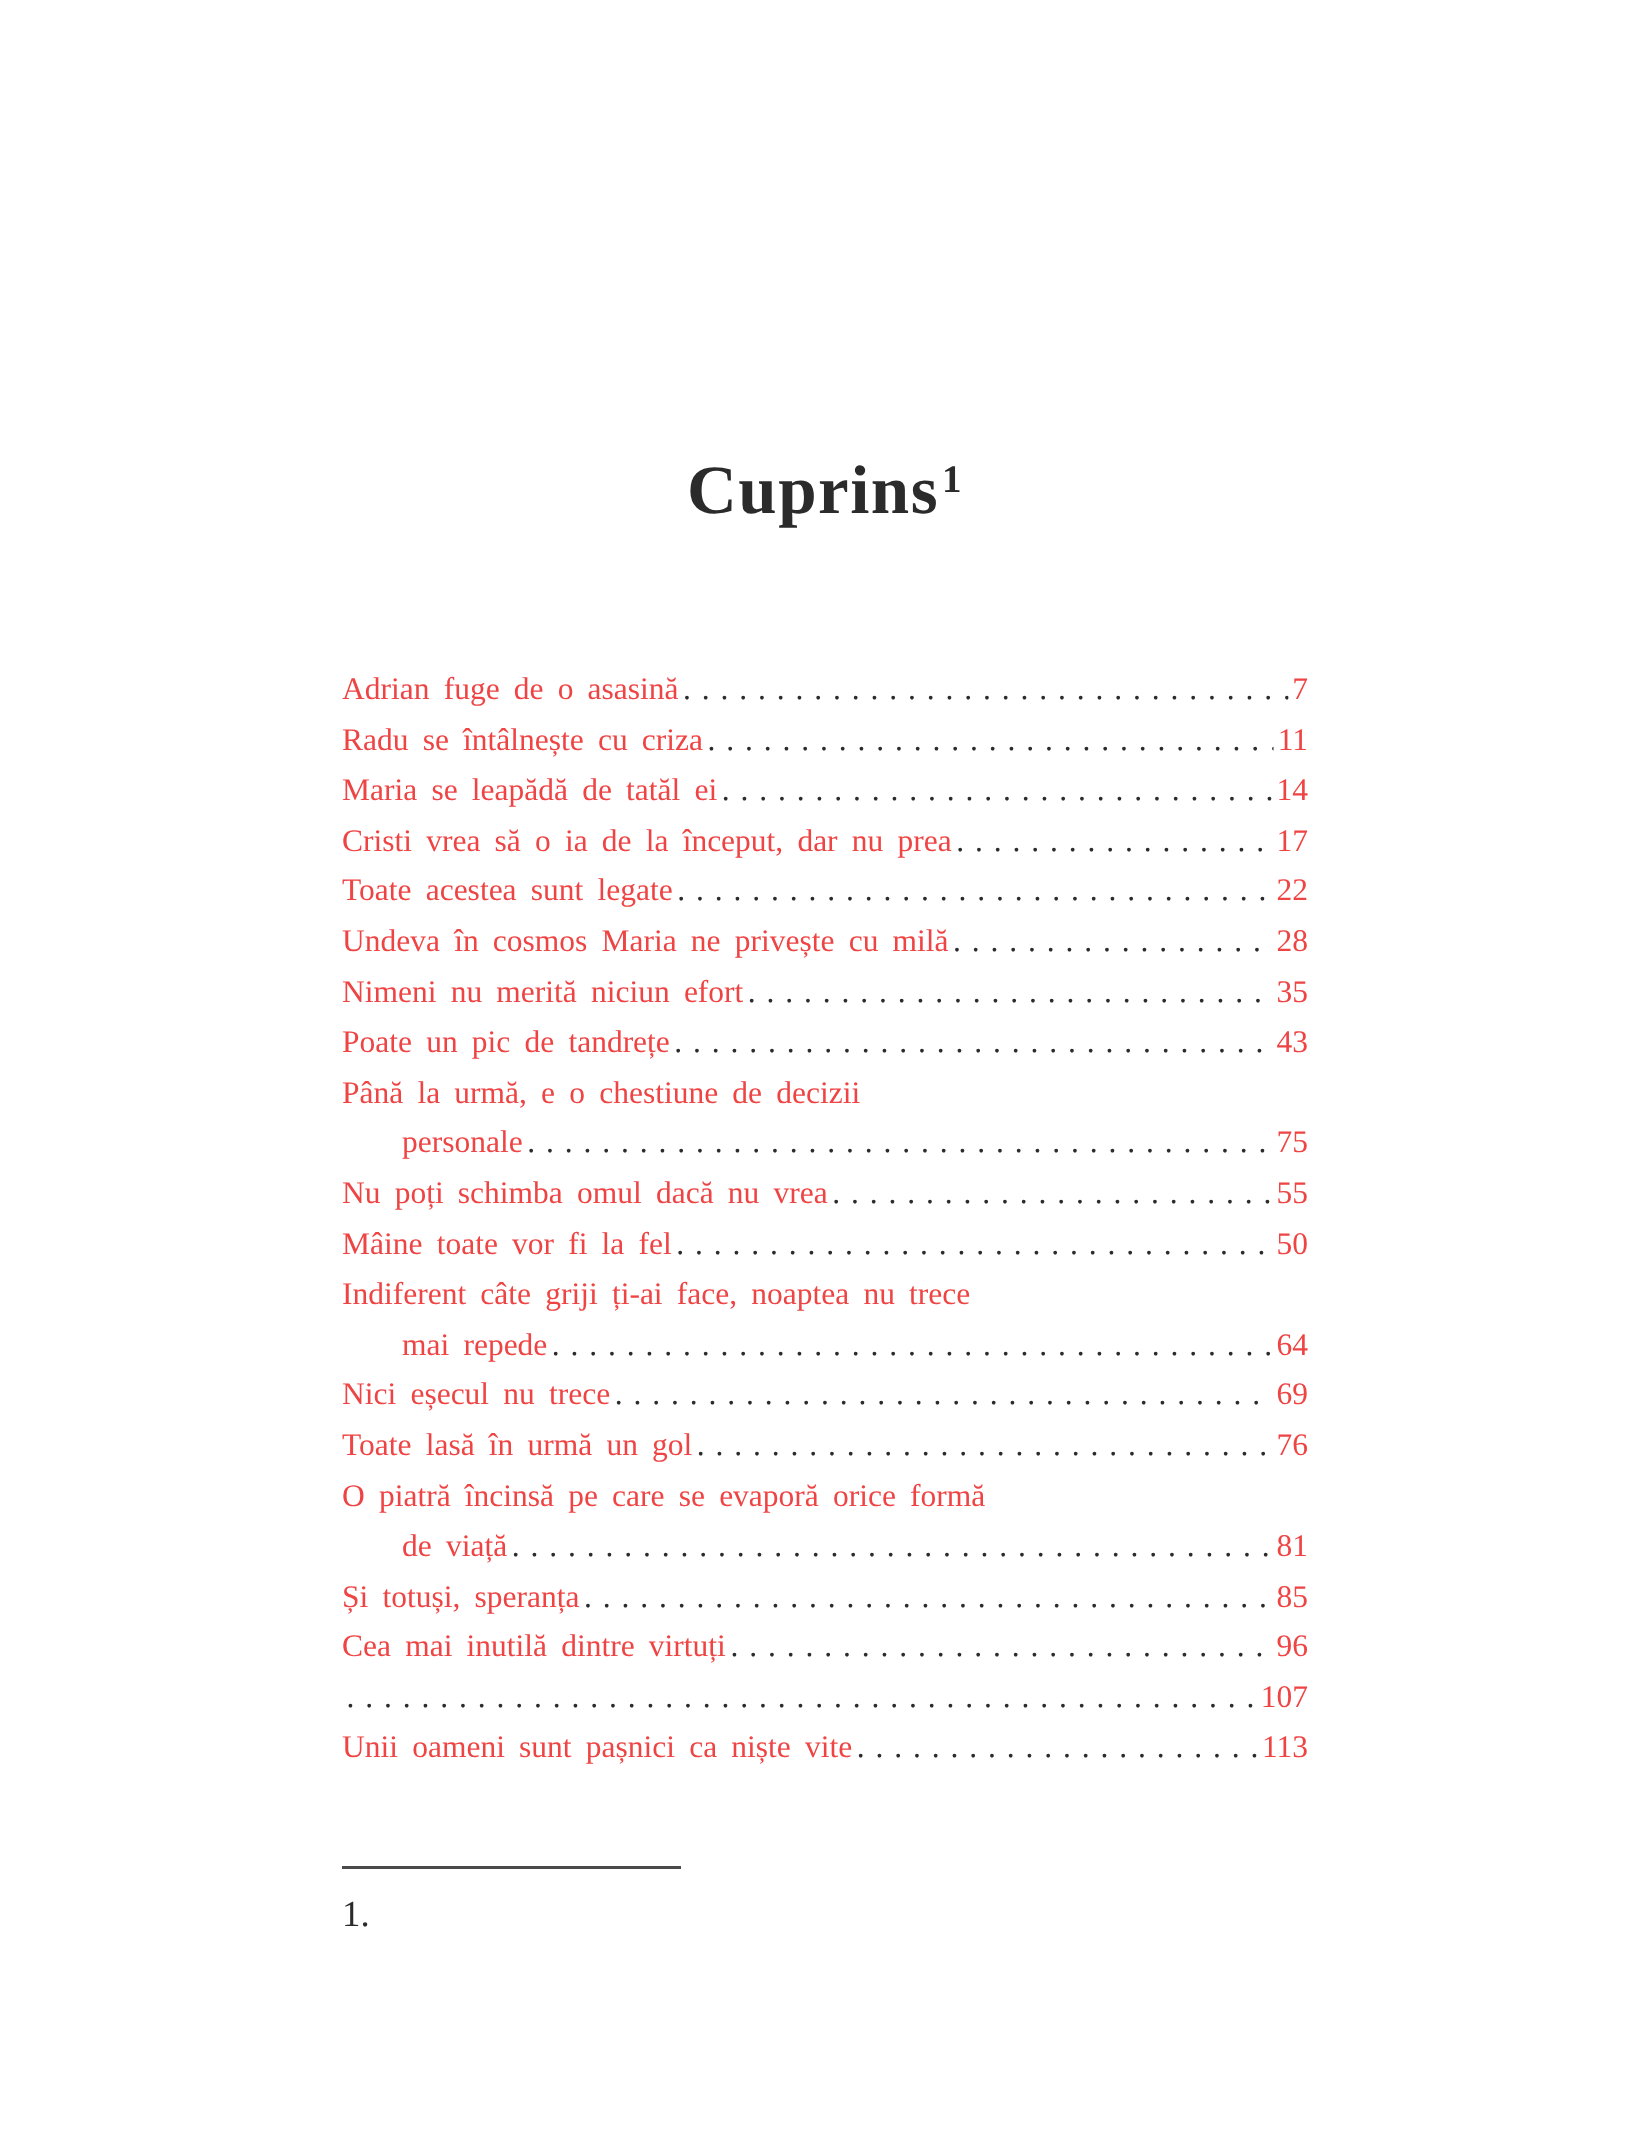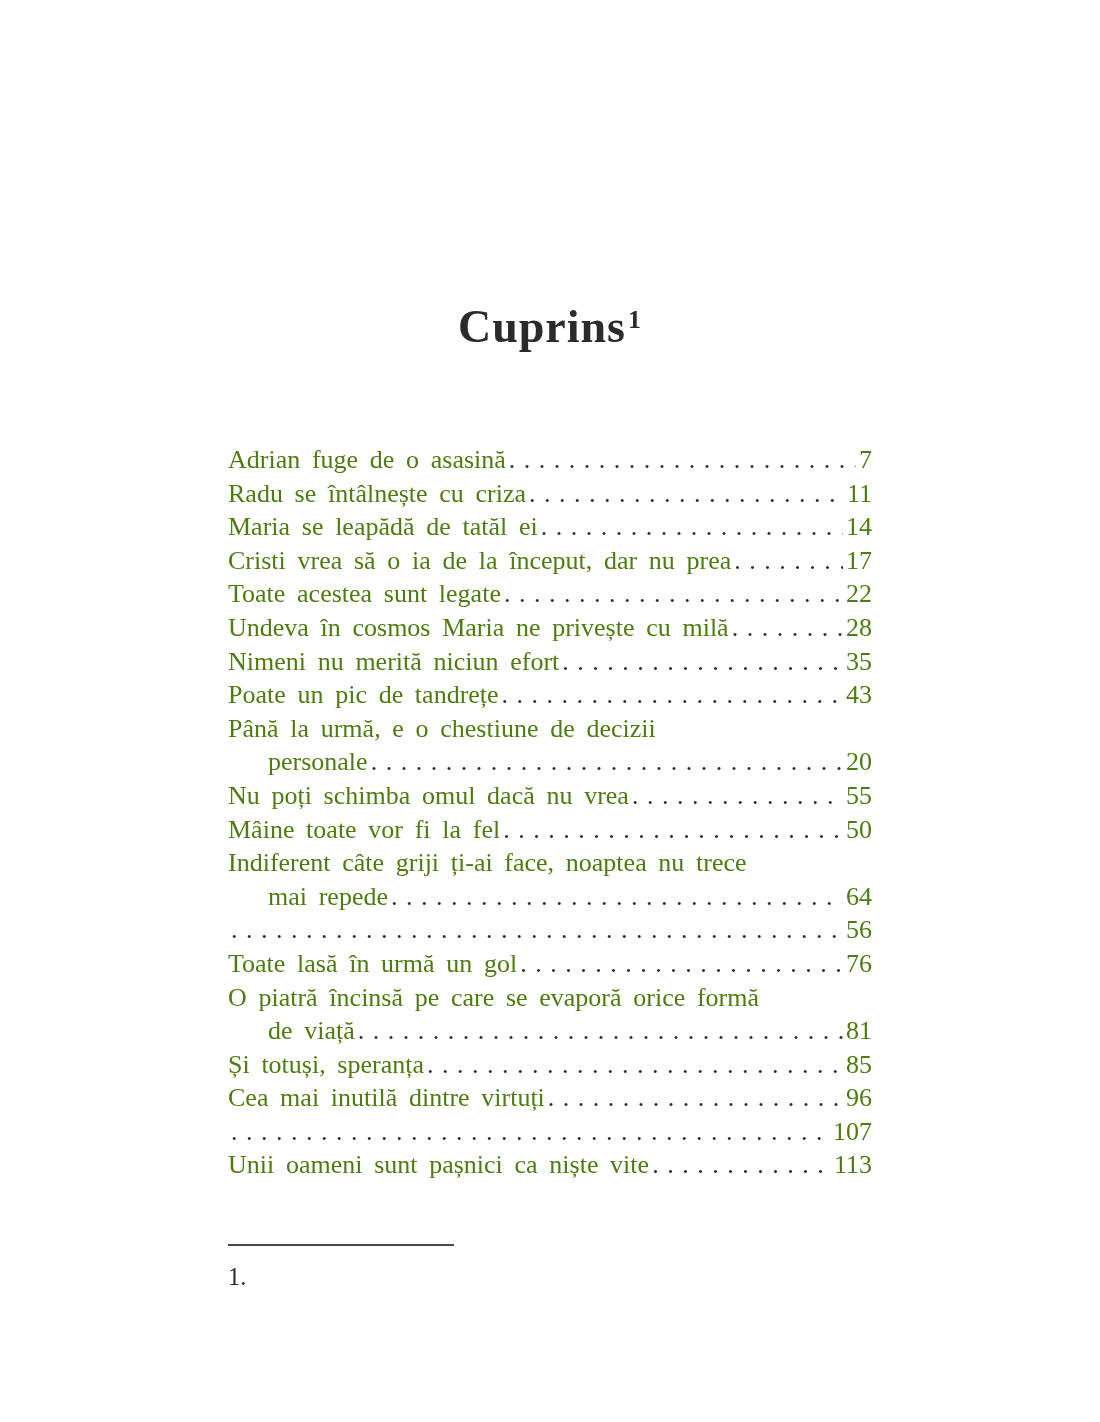--- a/index.html
+++ b/index.html
@@ -28,23 +28,23 @@
     font-size: 26px;
     line-height: 0;
     vertical-align: 14px;
     margin-left: 2px;
   }
   .toc {
     position: absolute;
     left: 228px;
     top: 443px;
     width: 644px;
-    font-size: 26px;
+    font-size: 21px;
     word-spacing: 0.20em;
-    color: #4d7c0f;
+    color: #ef4444;
   }
   .row {
     display: flex;
     align-items: baseline;
     line-height: 33.6px;
     height: 33.6px;
     white-space: nowrap;
   }
   .row.indent { padding-left: 40px; }
   .row .t { flex: 0 0 auto; }
@@ -141,21 +141,21 @@
   </div>
 
   <div class="row">
     <span class="t">Până la urmă, e o chestiune de decizii</span>
 
   </div>
 
   <div class="row indent">
     <span class="t">personale</span>
     <span class="dots"></span>
-    <span class="p">20</span>
+    <span class="p">75</span>
   </div>
 
   <div class="row">
     <span class="t">Nu poți schimba omul dacă nu vrea</span>
     <span class="dots"></span>
     <span class="p">55</span>
   </div>
 
   <div class="row">
     <span class="t">Mâine toate vor fi la fel</span>
@@ -168,22 +168,23 @@
 
   </div>
 
   <div class="row indent">
     <span class="t">mai repede</span>
     <span class="dots"></span>
     <span class="p">64</span>
   </div>
 
   <div class="row">
-    <span class="dots"></span>
-    <span class="p">56</span>
+    <span class="t">Nici eșecul nu trece</span>
+    <span class="dots"></span>
+    <span class="p">69</span>
   </div>
 
   <div class="row">
     <span class="t">Toate lasă în urmă un gol</span>
     <span class="dots"></span>
     <span class="p">76</span>
   </div>
 
   <div class="row">
     <span class="t">O piatră încinsă pe care se evaporă orice formă</span>

